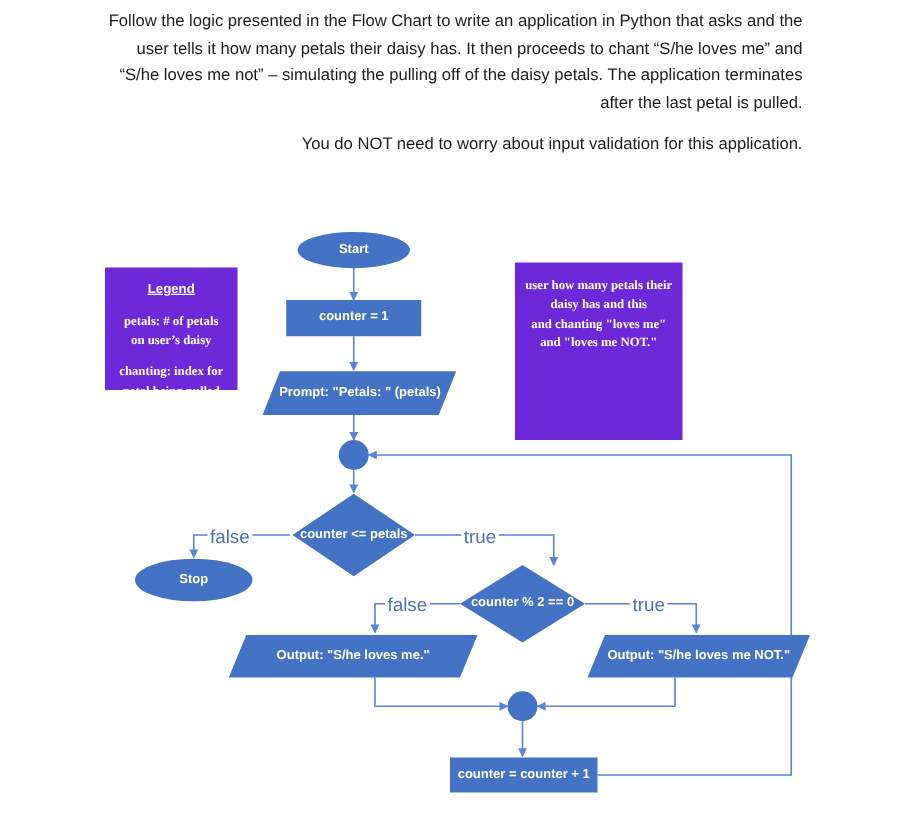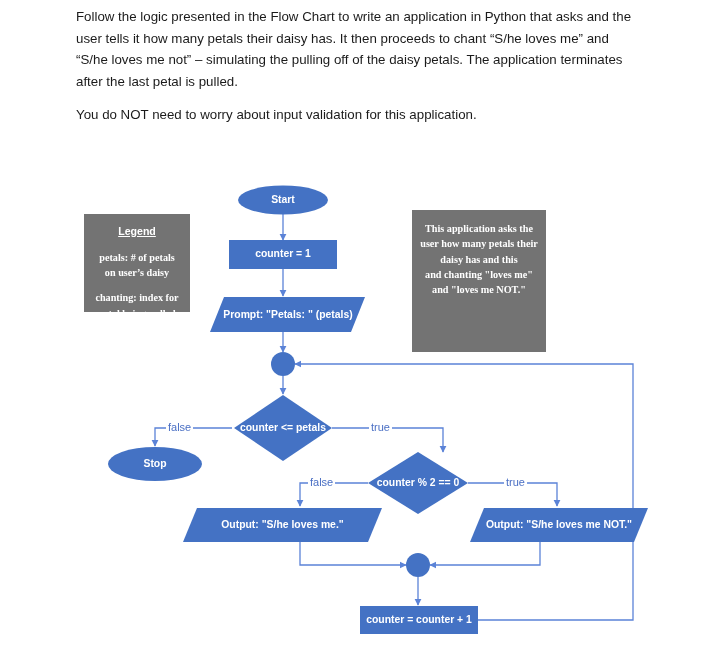--- a/index.html
+++ b/index.html
@@ -20,21 +20,21 @@
   #prose {
     position: absolute;
     left: 76px;
     top: 6px;
     width: 566px;
   }
   #prose p {
     margin: 0 0 12px 0;
     font-size: 13.3px;
     line-height: 1.62;
-    text-align: left;
+    text-align: right;
     color: #1b1b1b;
   }
   #prose p.italic {
   }
 
   
   #chart {
     position: absolute;
     left: 0;
     top: 0;
@@ -50,32 +50,32 @@
     font-size: 10.4px;
     font-weight: bold;
     text-align: center;
     line-height: 1.28;
     white-space: nowrap;
     pointer-events: none;
   }
   .edge-label {
     position: absolute;
     color: #4a6fc4;
-    font-size: 11px;
+    font-size: 15px;
     text-align: center;
     white-space: nowrap;
     background: #ffffff;
     padding: 0 2px;
     pointer-events: none;
   }
 
   
   .panel {
     position: absolute;
-    background: #737373;
+    background: #6d28d9;
     color: #ffffff;
     text-align: center;
     font-size: 10.2px;
     font-weight: bold;
     line-height: 1.5;
     box-sizing: border-box;
   }
   .panel .panel-title {
     text-decoration: underline;
     display: block;
@@ -183,18 +183,17 @@
 <div class="panel" id="legend-panel">
   <span class="panel-title">Legend</span>
   <span class="panel-line">petals: # of petals</span>
   <span class="panel-line">on user’s daisy</span>
   <span class="panel-gap"></span>
   <span class="panel-line">chanting: index for</span>
   <span class="panel-line">petal being pulled</span>
 </div>
 
 <div class="panel" id="description-panel">
-  <span class="panel-line">This application asks the</span>
   <span class="panel-line">user how many petals their</span>
   <span class="panel-line">daisy has and this</span>
   <span class="panel-line">and chanting "loves me"</span>
   <span class="panel-line">and "loves me NOT."</span>
 </div>
 
 </body></html>

